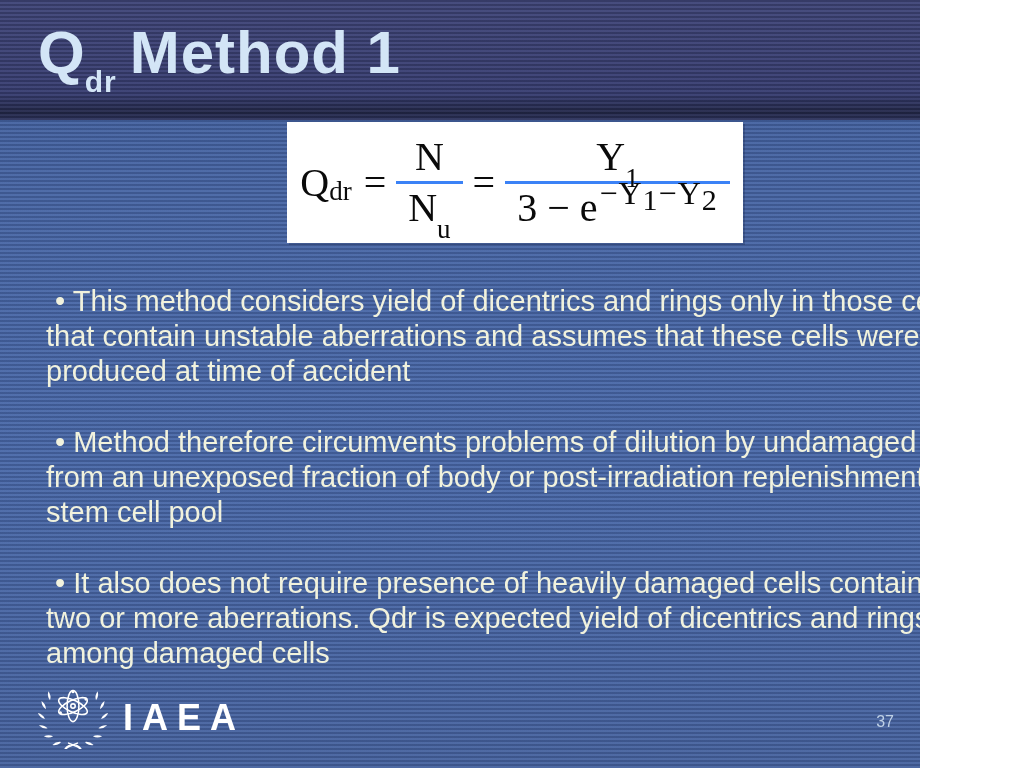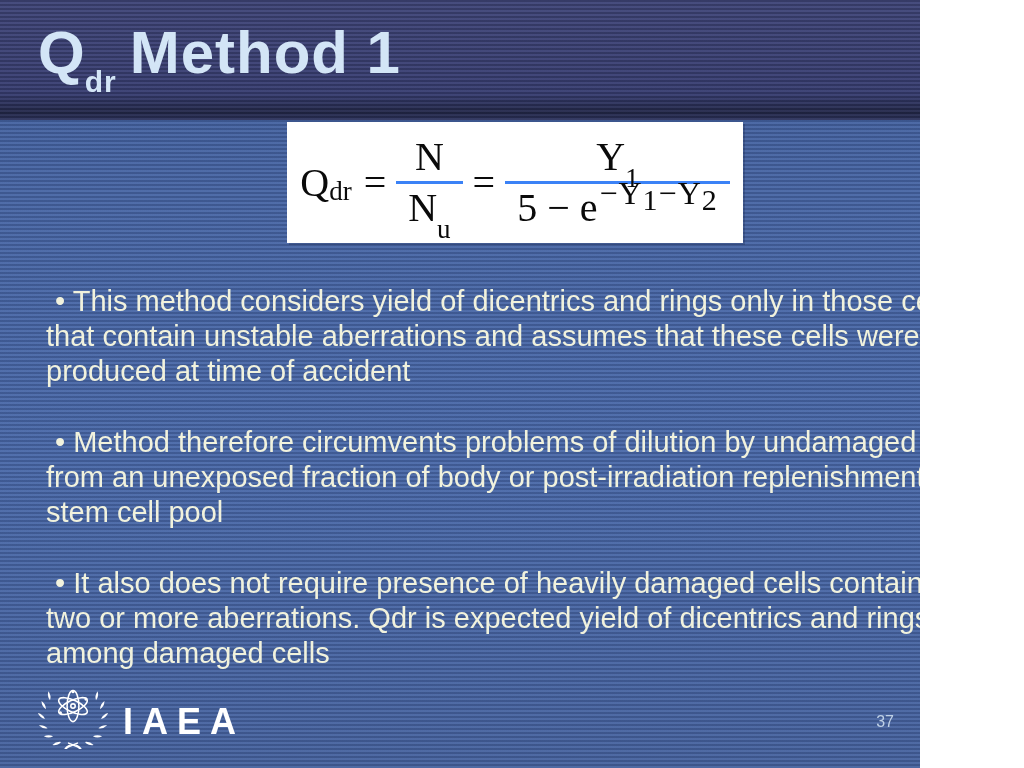--- a/index.html
+++ b/index.html
@@ -52,21 +52,21 @@
   }
   .content p{margin:0 0 36px 0;text-indent:9px;}
 
   
   .logo{
     position:absolute;left:36px;top:678px;
     display:flex;align-items:center;gap:13px;
   }
   .logo-text{
     color:#ffffff;font-weight:bold;font-size:36px;letter-spacing:9px;
-    padding-top:16px;
+    padding-top:8px;
   }
   .page-number{
     position:absolute;right:26px;top:713px;
     color:#bfd1e6;font-size:16px;
   }
 </style>
 </head>
 <body>
 
 <div class="slide">
@@ -81,21 +81,21 @@
         <sub>dr</sub>
       </span>
     <span class="f-eq">=</span>
     <span class="frac">
       <span class="num">N</span>
       <span class="den"><span>N</span><sub>u</sub></span>
     </span>
     <span class="f-eq">=</span>
     <span class="frac">
       <span class="num"><span>Y</span><sub>1</sub></span>
-      <span class="den"><span>5 − e</span><span class="exp"><span>−Y</span><span class="expsub">1</span><span>−Y</span><span class="expsub">2</span></span></span>
+      <span class="den"><span>3 − e</span><span class="exp"><span>−Y</span><span class="expsub">1</span><span>−Y</span><span class="expsub">2</span></span></span>
     </span>
   </div>
 
   <div class="content">
     <p>• This method considers yield of dicentrics and rings only in those cells that contain unstable aberrations and assumes that these cells were produced at time of accident</p>
     <p>• Method therefore circumvents problems of dilution by undamaged cells from an unexposed fraction of body or post-irradiation replenishment from stem cell pool</p>
     <p>• It also does not require presence of heavily damaged cells containing two or more aberrations. Qdr is expected yield of dicentrics and rings among damaged cells</p>
   </div>
 
   <div class="logo">

